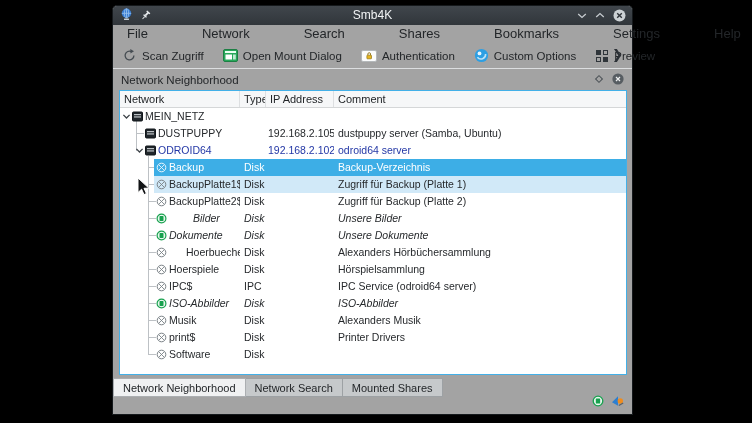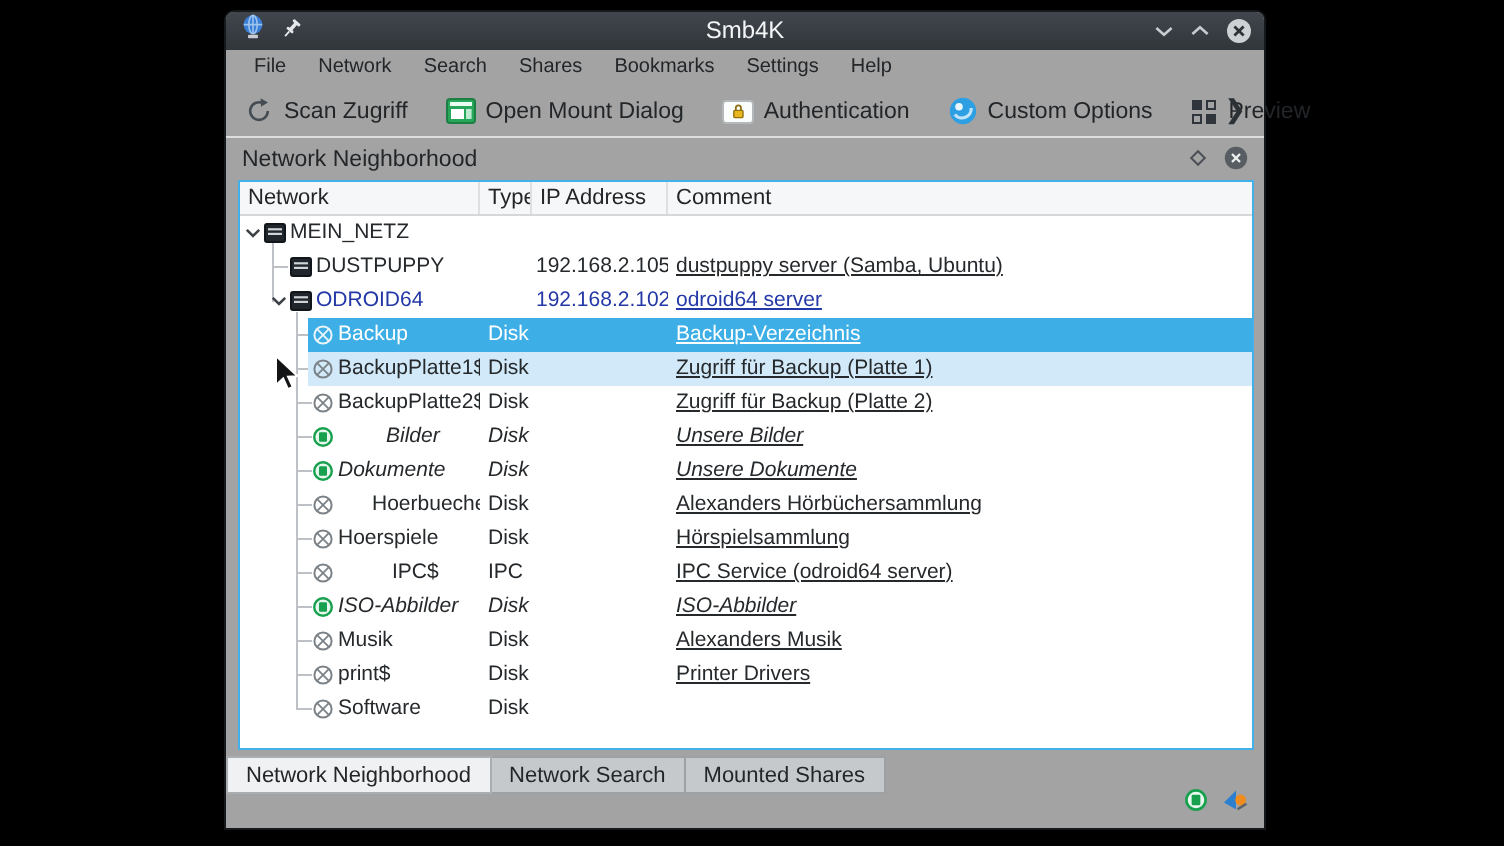--- a/index.html
+++ b/index.html
@@ -10,21 +10,21 @@
   
   .titlebar{position:absolute;left:0;top:0;right:0;height:19px;
             background:linear-gradient(#40464c,#31363b);border-radius:4px 4px 0 0;}
   .tb-left{position:absolute;left:7px;top:0;height:19px;display:flex;align-items:center;gap:7px;}
   .tb-title{position:absolute;left:0;right:0;top:0;height:19px;line-height:19px;text-align:center;
             color:#f2f4f5;font-size:12px;}
   .tb-right{position:absolute;right:6px;top:0;height:19px;display:flex;align-items:center;gap:8px;}
   .tb-right span{display:inline-flex;}
   
   .menubar{position:absolute;left:0;top:19px;right:0;height:18px;display:flex;align-items:center;
-           padding-left:6px;font-size:10px;color:#232629;}
+           padding-left:6px;font-size:13px;color:#232629;gap:38px;}
   .menu-item{padding:0 8px;line-height:18px;}
   
   .toolbar{position:absolute;left:0;top:37px;right:0;height:26px;display:flex;align-items:center;
            padding-left:9px;gap:19px;border-bottom:1px solid #dcdee0;box-sizing:border-box;}
   .tool-btn{display:flex;align-items:center;gap:5px;font-size:11.5px;color:#232629;white-space:nowrap;}
   .tool-btn .icn{display:inline-flex;}
   .tool-overflow{position:absolute;right:9px;top:4px;font-size:13px;color:#2c3136;}
   
   .dock-header{position:absolute;left:0;top:64px;right:0;height:20px;display:flex;align-items:center;
                padding:0 8px;font-size:11.5px;color:#232629;}
@@ -43,21 +43,21 @@
   .row{position:relative;display:flex;height:17px;font-size:10.5px;color:#26292c;}
   .row.sel{color:#fff;}
   .row.sel::before{content:"";position:absolute;left:34px;right:0;top:0;bottom:0;background:#3daee6;}
   .row.hov::before{content:"";position:absolute;left:34px;right:0;top:0;bottom:0;background:#d1e9f8;}
   .row.bluetext{color:#2438a6;}
   .row.mounted .cell{font-style:italic;}
   .cell{position:relative;z-index:1;line-height:17px;white-space:nowrap;overflow:hidden;box-sizing:border-box;}
   .c-name{width:120px;}
   .c-type{width:26px;padding:0 4px;}
   .c-ip{width:68px;padding:0 2px;}
-  .c-comment{flex:1;padding:0 4px;text-decoration:underline;}
+  .c-comment{flex:1;padding:0 4px;}
   .c-name .exp{position:absolute;top:4px;display:inline-flex;}
   .c-name .node-icn{position:absolute;top:3px;display:inline-flex;color:#7b8287;}
   .row.sel .node-icn{color:#eaf5fc;}
   .c-name .lbl{position:absolute;top:0;line-height:17px;}
   
   .tabbar{position:absolute;left:0;top:372px;height:19px;display:flex;}
   .tab{box-sizing:border-box;height:19px;display:flex;align-items:center;padding:0 9px;
        font-size:11px;color:#232629;background:#c6c9cb;border:1px solid #9da1a4;border-left:none;}
   .tab:first-child{border-left:1px solid #9da1a4;}
   .tab.active{background:#f0f1f2;border-color:#abaeb1;}
@@ -368,21 +368,21 @@
             <div class="cell c-comment">Hörspielsammlung</div>
           </div>
           <div class="row">
             <div class="cell c-name">
               <span class="node-icn" style="left: 36px;">
                 <svg width="11" height="11" viewBox="0 0 11 11">
                   <circle cx="5.5" cy="5.5" r="4.3" fill="none" stroke="currentColor"></circle>
                   <path d="M2.7 2.7 L8.3 8.3 M8.3 2.7 L2.7 8.3" stroke="currentColor" stroke-width="0.9"></path>
                 </svg>
               </span>
-              <span class="lbl" style="left: 49px; margin-left: 27px;">IPC$</span>
+              <span class="lbl" style="left: 49px;">IPC$</span>
             </div>
             <div class="cell c-type">IPC</div>
             <div class="cell c-ip"></div>
             <div class="cell c-comment">IPC Service (odroid64 server)</div>
           </div>
           <div class="row mounted">
             <div class="cell c-name">
               <span class="node-icn" style="left: 36px;">
                 <svg width="11" height="11" viewBox="0 0 11 11">
                   <circle cx="5.5" cy="5.5" r="4.4" fill="#e9f8ef" stroke="#17a14e" stroke-width="1.2"></circle>

